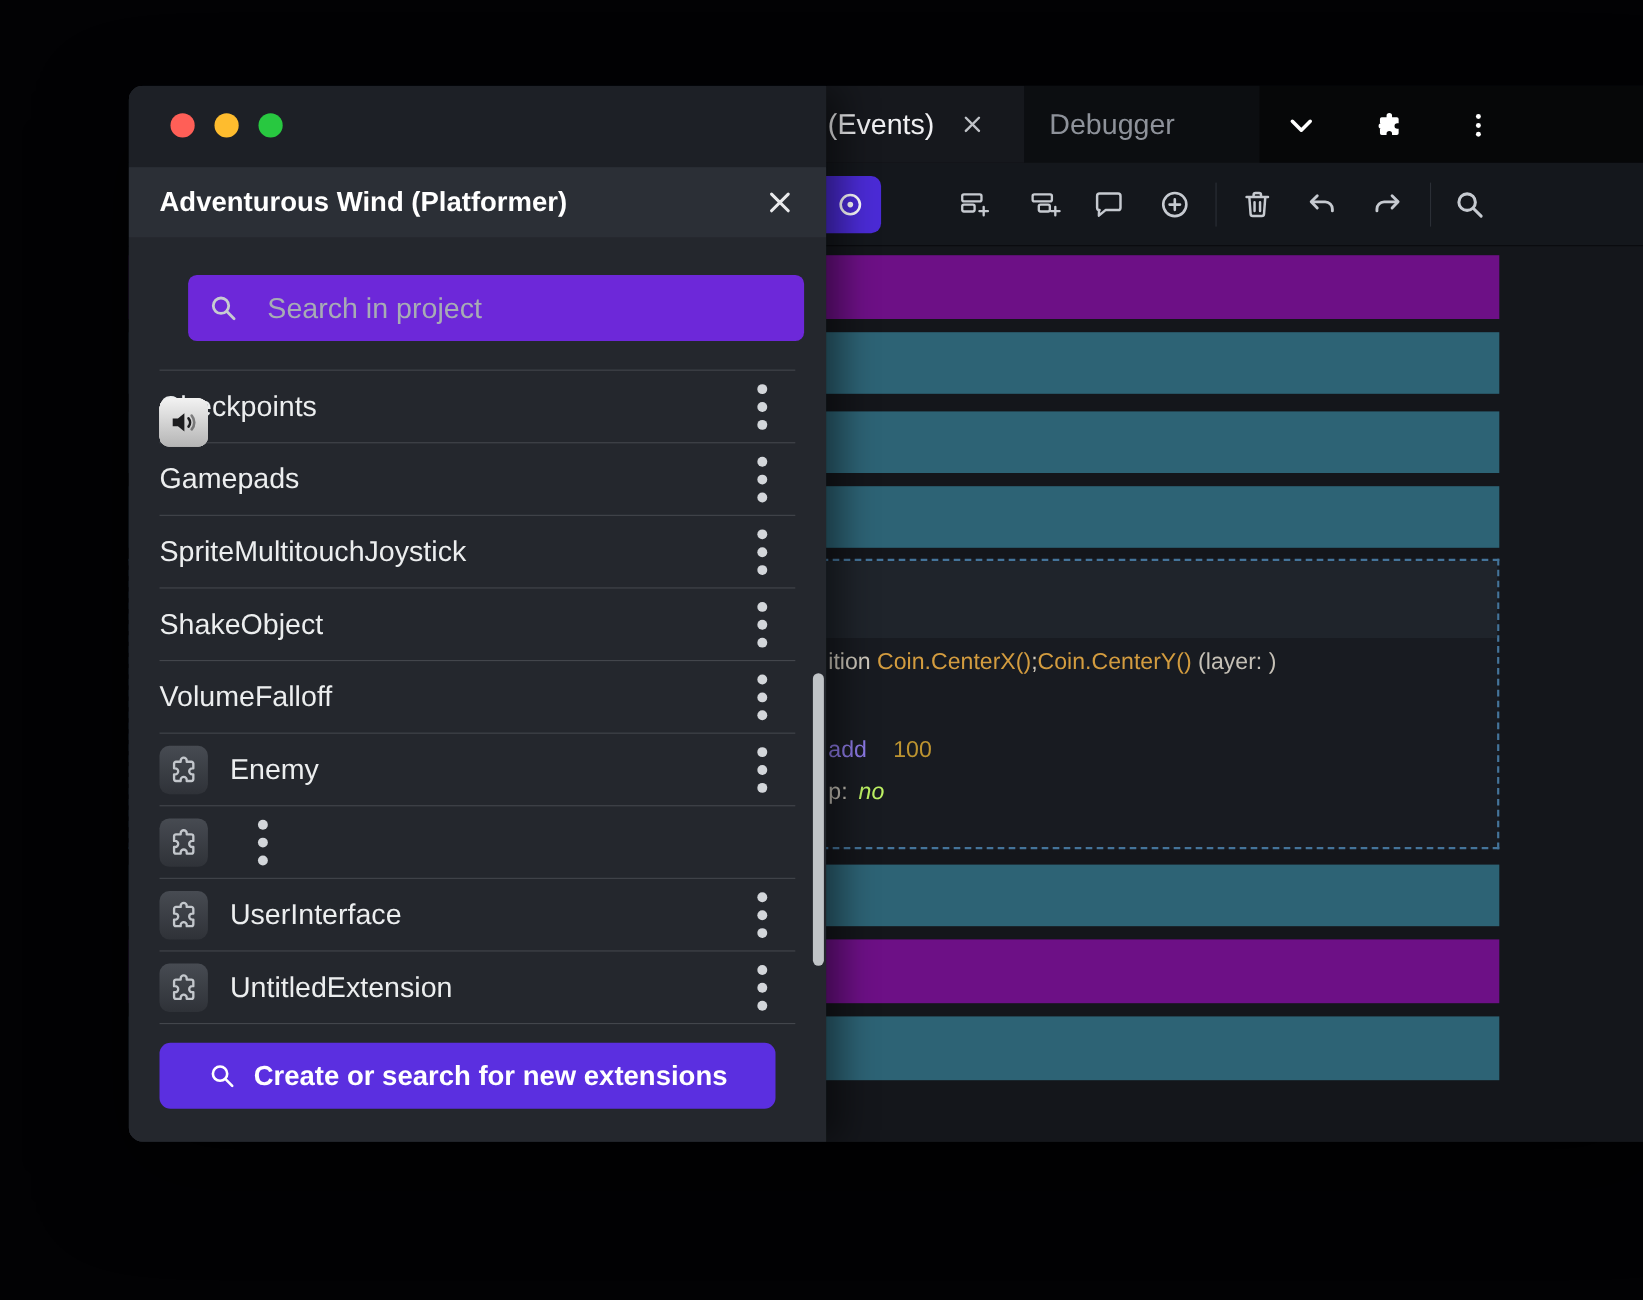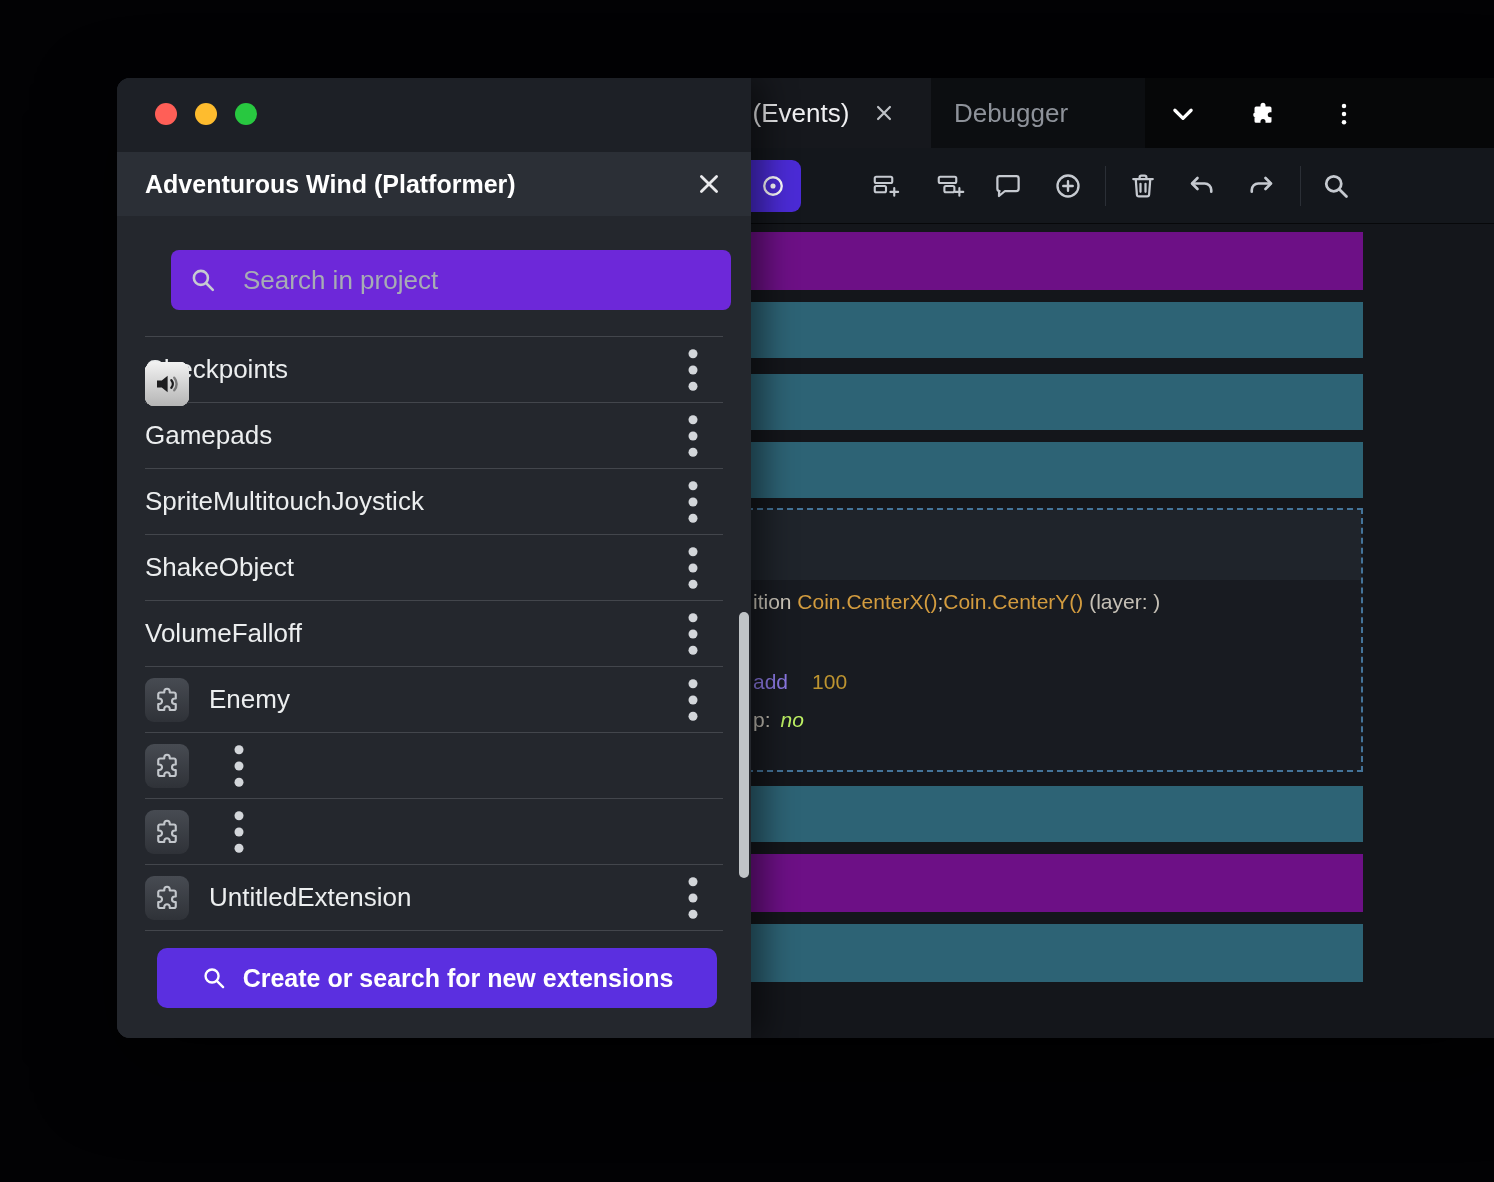--- a/index.html
+++ b/index.html
@@ -64,21 +64,21 @@
   .ext-row { display:flex; align-items:center; height:66px; gap:20px; border-bottom:1px solid #43464c; }
   .ext-icon { width:44px; height:44px; border-radius:9px; flex:0 0 44px; }
   .ext-icon.light { background:linear-gradient(180deg,#f2f2f2,#b5b5b5); color:#1d1d1f; }
   .ext-icon.light svg { width:30px; height:30px; }
   .ext-icon.dark { background:linear-gradient(180deg,#474b52,#2f3238); color:#c3c7cc; }
   .ext-icon.dark svg { width:30px; height:30px; }
   .ext-label { flex:1; color:#eceeef; font-size:26px; }
   .ext-menu { width:60px; color:#d3d6da; flex:0 0 60px; }
   .ext-menu svg { width:26px; height:26px; }
 
-  .create-btn { position:absolute; left:40px; bottom:30px; width:560px; height:60px; background:#5b2fe0;
+  .create-btn { position:absolute; left:28px; bottom:30px; width:560px; height:60px; background:#5b2fe0;
                 border:none; border-radius:10px; display:flex; align-items:center; justify-content:center;
                 gap:16px; color:#ffffff; font-size:25px; font-weight:bold; cursor:pointer;
                 font-family:"Liberation Sans",sans-serif; }
   .drawer-scroll { position:absolute; right:2px; top:396px; width:10px; height:266px; background:#ced1d5;
                    border-radius:5px; opacity:.92; }
 
   
   .icon { display:flex; align-items:center; justify-content:center; }
   .icon svg { width:100%; height:100%; display:block; }
   .i22 { width:22px; height:22px; }
@@ -367,20 +367,21 @@
                   <circle cx="12" cy="18.5" r="1.8"></circle>
                 </svg>
               </span>
   </div>
             <div class="ext-row">
     <span class="ext-icon icon dark">
                 <svg viewBox="0 0 24 24" fill="none" stroke="currentColor" stroke-width="1.7" stroke-linejoin="round">
                   <path d="M9.8 5.2a2.2 2.2 0 114.4 0V6h3.4A1.4 1.4 0 0119 7.4v3.4h-.8a2.2 2.2 0 100 4.4h.8v3.4a1.4 1.4 0 01-1.4 1.4h-3.4v-.8a2.2 2.2 0 10-4.4 0v.8H6.4A1.4 1.4 0 015 18.6v-3.4h.8a2.2 2.2 0 100-4.4H5V7.4A1.4 1.4 0 016.4 6h3.4z"></path>
                 </svg>
               </span>
+    <span class="ext-label">UserInterface</span>
     <span class="ext-menu icon">
                 <svg viewBox="0 0 24 24" fill="currentColor">
                   <circle cx="12" cy="5.5" r="1.8"></circle>
                   <circle cx="12" cy="12" r="1.8"></circle>
                   <circle cx="12" cy="18.5" r="1.8"></circle>
                 </svg>
               </span>
   </div>
             <div class="ext-row">
     <span class="ext-icon icon dark">

